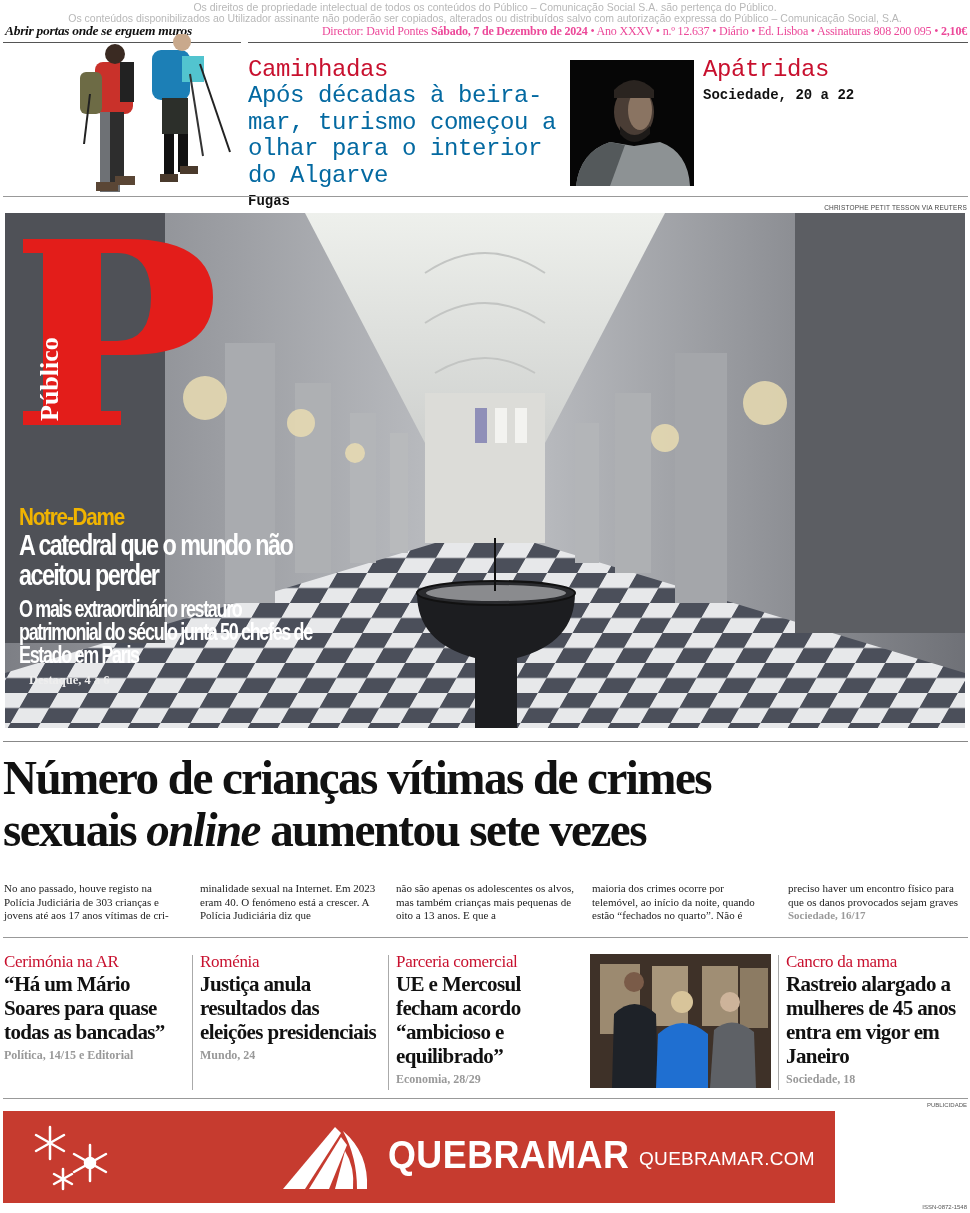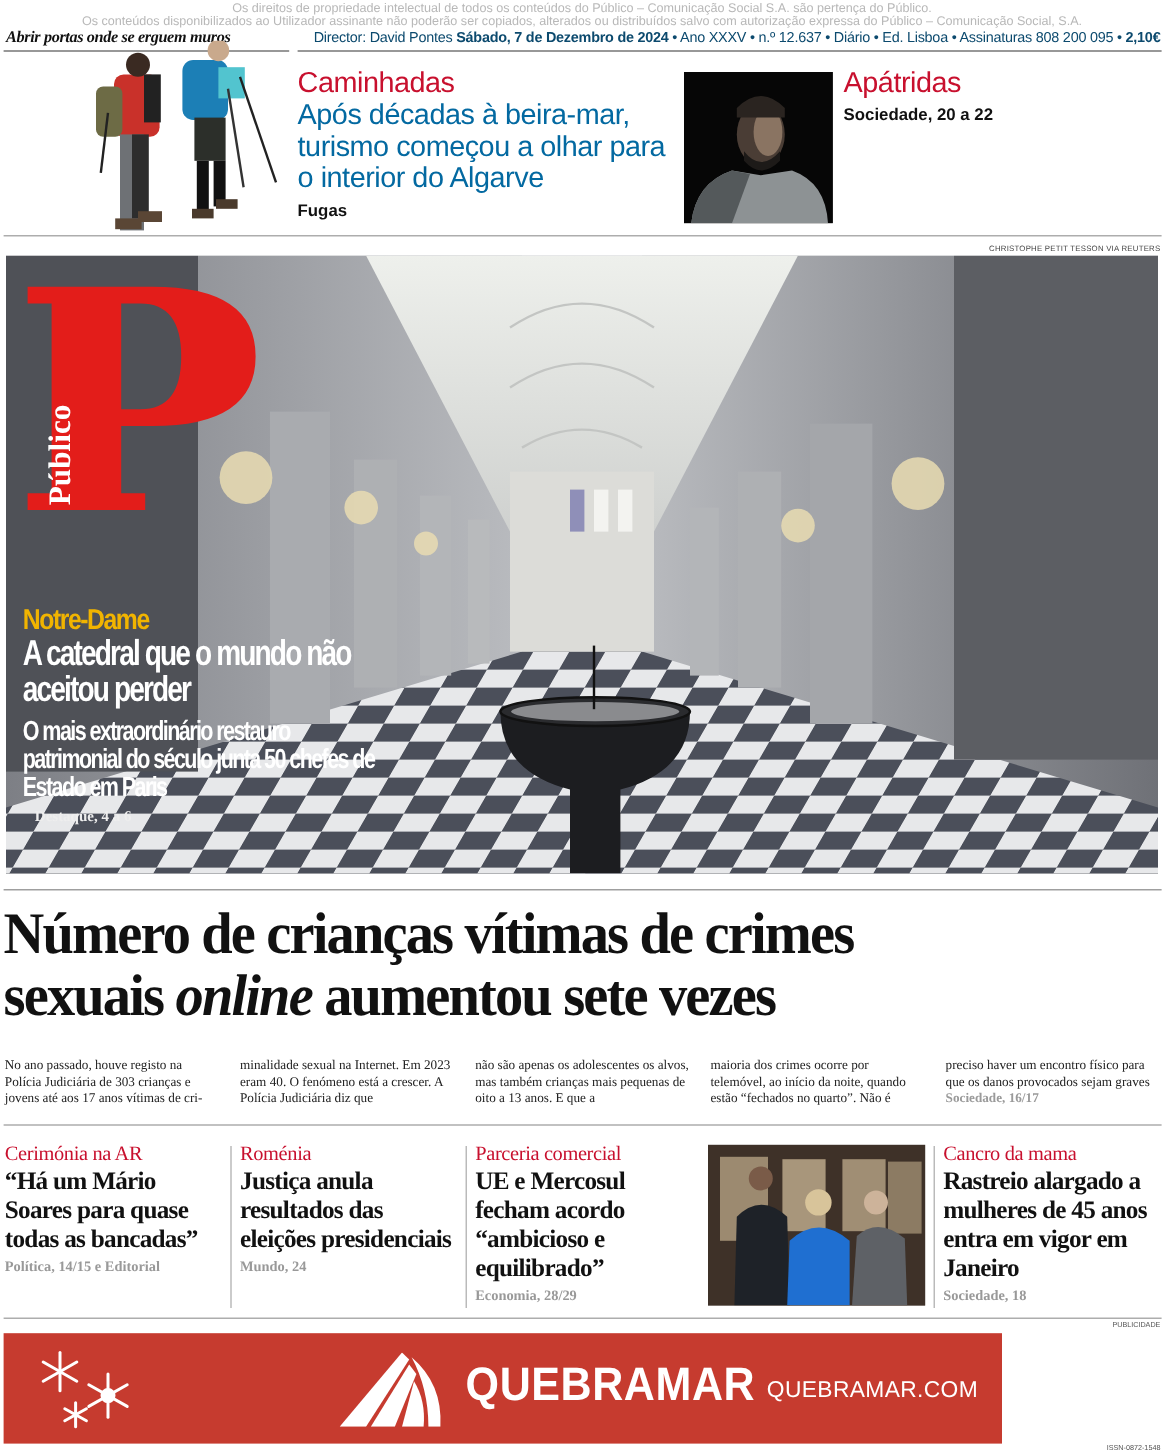--- a/index.html
+++ b/index.html
@@ -6,28 +6,28 @@
   html, body { width: 970px; height: 1213px; background: #fff; overflow: hidden; }
   body { position: relative; font-family: "DejaVu Serif", serif; color: #1a1a1a; }
 
   .copyright { position: absolute; left: 0; width: 970px; text-align: center;
     font-family: "Liberation Sans", sans-serif; font-size: 10.5px; color: #b8b8b8; line-height: 12px; }
   .cr1 { top: 1px; } .cr2 { top: 12px; }
 
   .masthead-bar { position: absolute; top: 23px; left: 0; width: 970px; height: 18px; }
   .tagline { position: absolute; left: 5px; top: 0; font-family: "Liberation Serif", serif;
     font-style: italic; font-weight: bold; font-size: 13.5px; color: #111; white-space: nowrap; letter-spacing: -0.3px; }
-  .issue-info { position: absolute; right: 3px; top: 1px; font-family: Liberation Sans, sans-serif;
-    font-size: 12px; color: #0c4a6e; white-space: nowrap; letter-spacing: -0.2px; }
+  .issue-info { position: absolute; right: 3px; top: 1px; font-family: Liberation Serif, serif;
+    font-size: 12px; color: #ec4899; white-space: nowrap; letter-spacing: -0.2px; }
   .issue-info b { font-weight: bold; }
   .rule { position: absolute; height: 1px; background: #555; }
 
   
   .hikers { position: absolute; left: 40px; top: 34px; width: 195px; height: 170px; }
-  .teaser { position: absolute; font-family: Liberation Sans, sans-serif; }
+  .teaser { position: absolute; font-family: Liberation Mono, monospace; }
   .teaser .kicker { color: #c8102e; font-size: 24px; line-height: 26px; letter-spacing: -0.4px; }
   .teaser .headline { color: #0369a1; font-size: 24px; line-height: 26.5px; letter-spacing: -0.4px; }
   .teaser .section { color: #111; font-weight: bold; font-size: 14px; margin-top: 4px; }
   .portrait { position: absolute; left: 570px; top: 60px; width: 124px; height: 126px; background: #080808; overflow: hidden; }
 
   .photo-credit { position: absolute; right: 3px; top: 204px; font-family: "Liberation Sans", sans-serif;
     font-size: 6.5px; color: #444; letter-spacing: 0.2px; }
 
   
   .hero { position: absolute; left: 5px; top: 213px; width: 960px; height: 515px; overflow: hidden;

